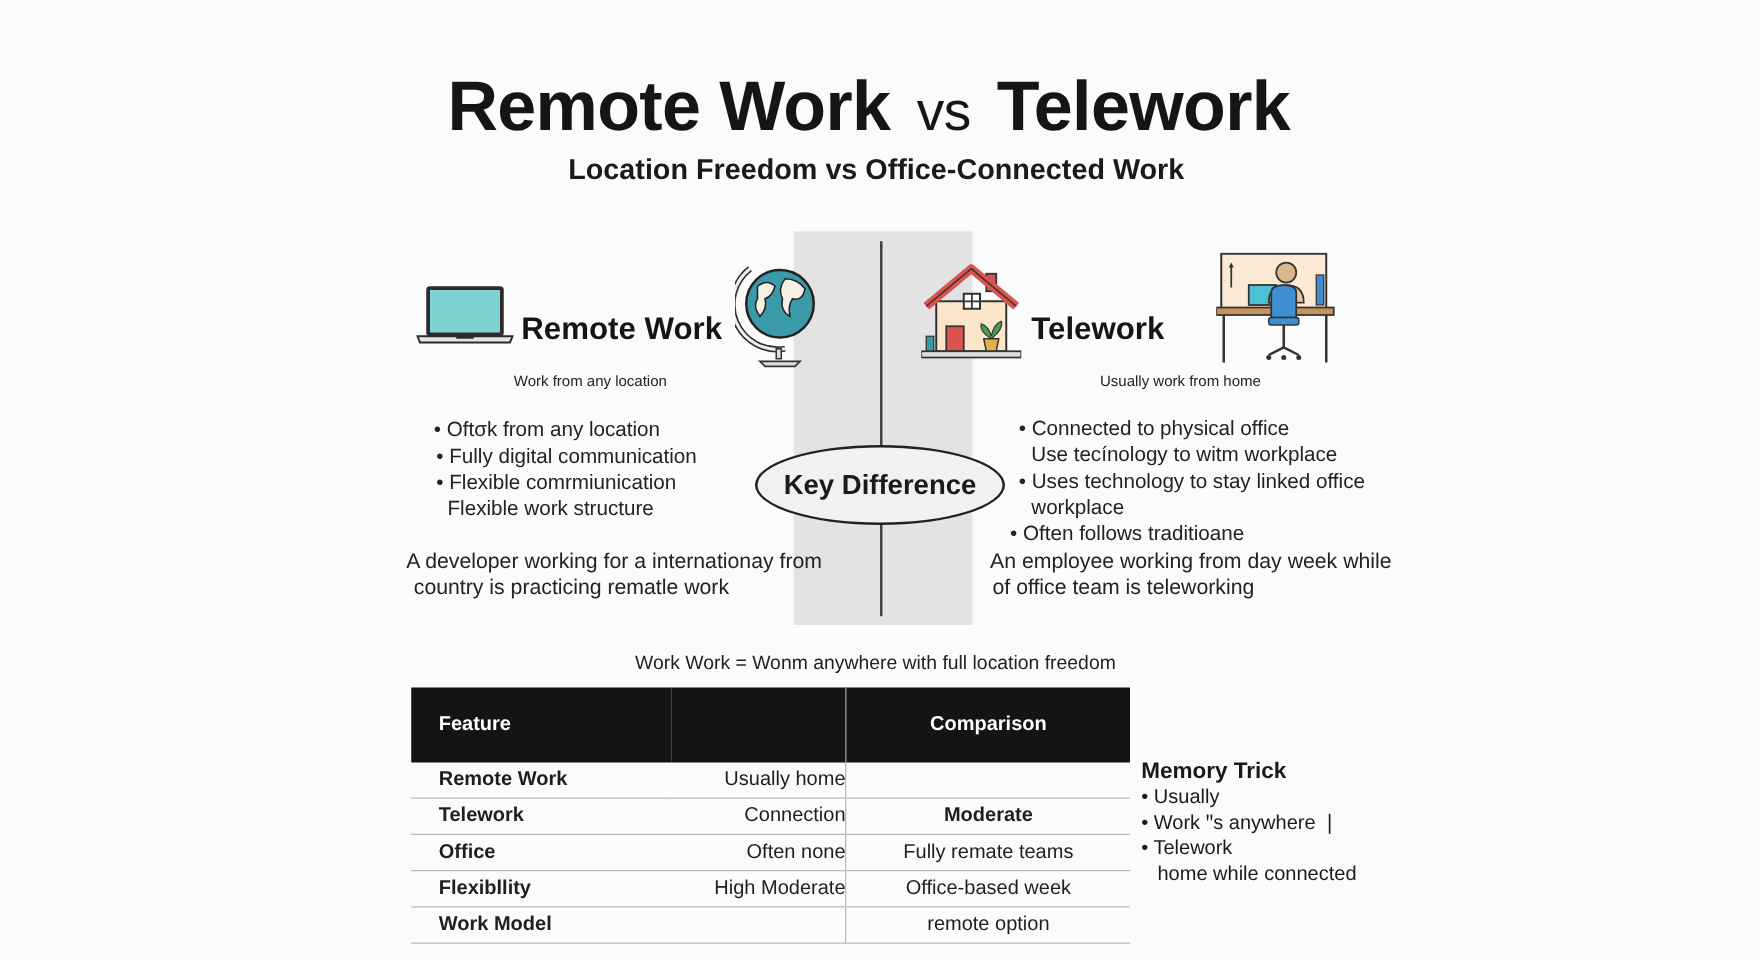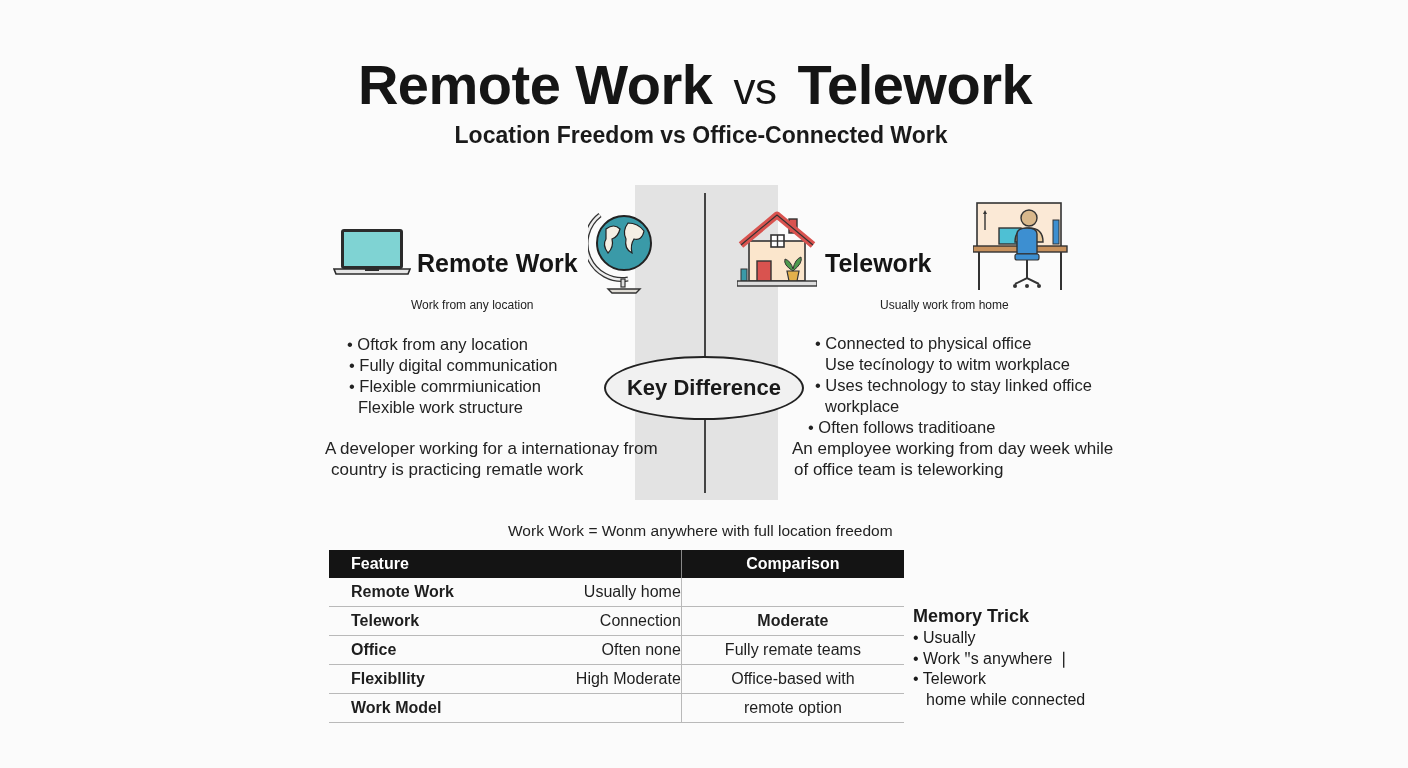--- a/index.html
+++ b/index.html
@@ -34,21 +34,21 @@
   }
   .side-title { font-size:25px; font-weight:700; color:#151515; }
   .side-sub { font-size:12px; color:#222; }
   .bullets { font-size:16.5px; line-height:21px; color:#222; margin:0; padding:0; list-style:none; }
   .bullets li { white-space:nowrap; }
   .example { font-size:17px; line-height:21px; color:#222; }
   .tagline { left:330px; width:880px; top:522px; text-align:center; font-size:15.5px; color:#222; }
   table.cmp {
     border-collapse:collapse; font-size:16px;
   }
-  .cmp th { background:#141414; color:#fff; font-weight:700; height:28px; padding:0; font-size:16px; }
+  .cmp th { background:#141414; color:#fff; font-weight:700; height:28px; padding:16px; font-size:16px; }
   .cmp td { height:28px; border-bottom:1.5px solid #b9b9b9; padding:0; color:#1e1e1e; }
   .cmp .c1 { width:220px; padding-left:22px; text-align:left; font-weight:700; }
   .cmp .c2 { width:134px; text-align:right; }
   .cmp .c3 { width:240px; text-align:center; border-left:1.5px solid #b9b9b9; }
   .cmp th.c3 { border-left:1.5px solid #888; }
   .cmp .bold { font-weight:700; }
   .memory { left:913px; top:606px; }
   .memory .mt { font-size:18px; font-weight:700; margin-bottom:1px; }
   .memory ul { margin:0; padding:0; list-style:none; font-size:16px; line-height:20.5px; }
   svg { display:block; }
@@ -175,21 +175,21 @@
       <td class="c3 bold">Moderate</td>
     </tr>
     <tr>
       <td class="c1">Office</td>
       <td class="c2">Often none</td>
       <td class="c3">Fully remate teams</td>
     </tr>
     <tr>
       <td class="c1">Flexibllity</td>
       <td class="c2">High Moderate</td>
-      <td class="c3">Office-based with</td>
+      <td class="c3">Office-based week</td>
     </tr>
     <tr>
       <td class="c1">Work Model</td>
       <td class="c2"></td>
       <td class="c3">remote option</td>
     </tr>
   </tbody>
 </table>
 
 <div class="abs memory">

